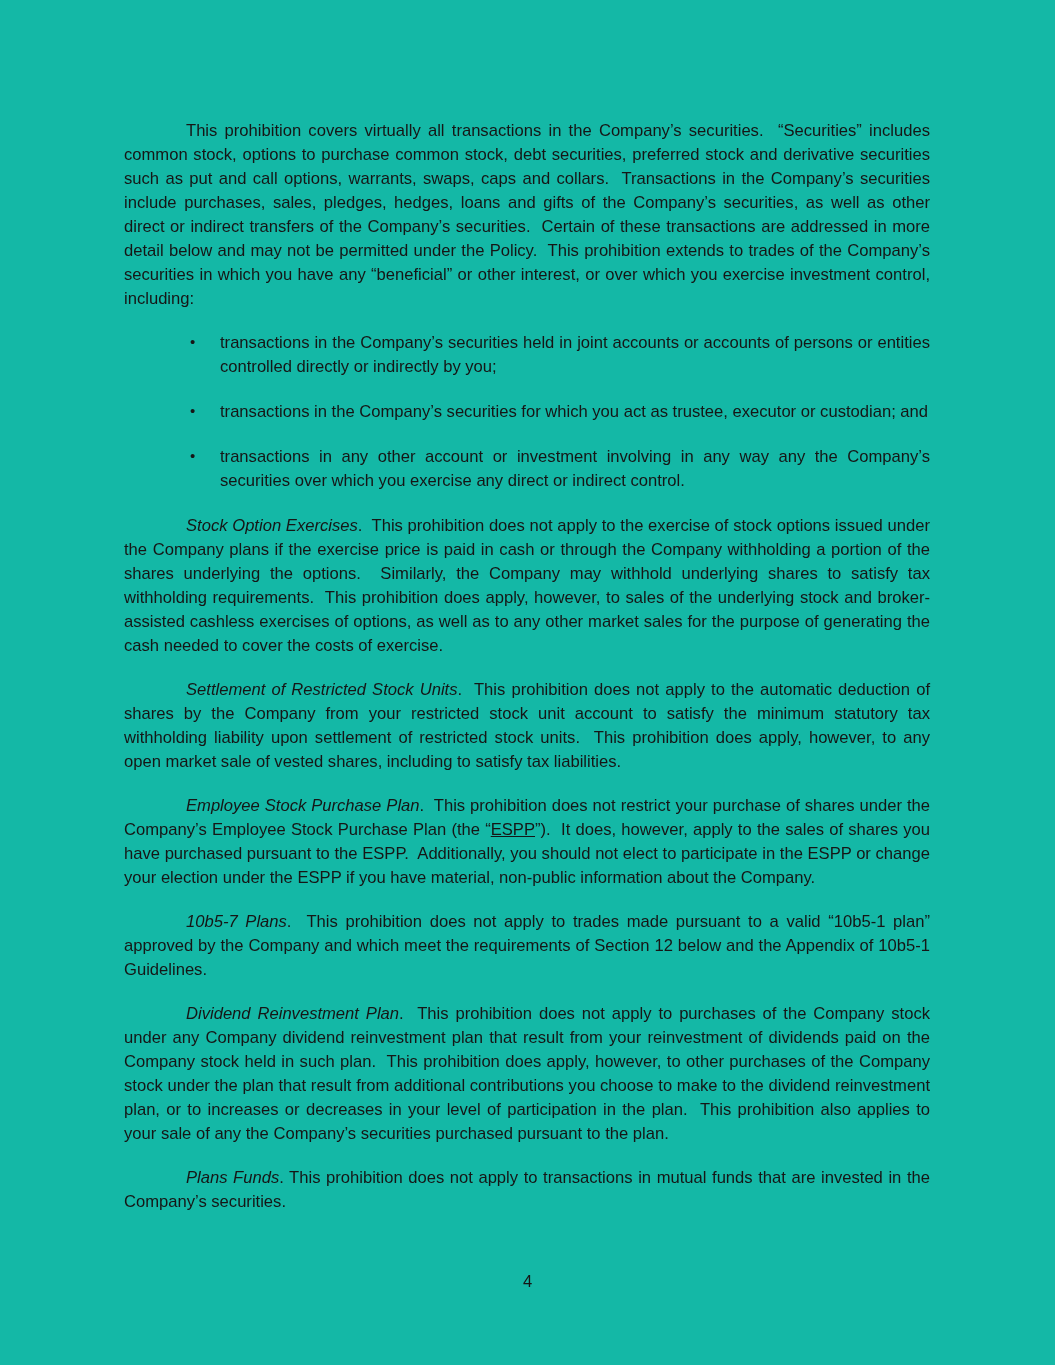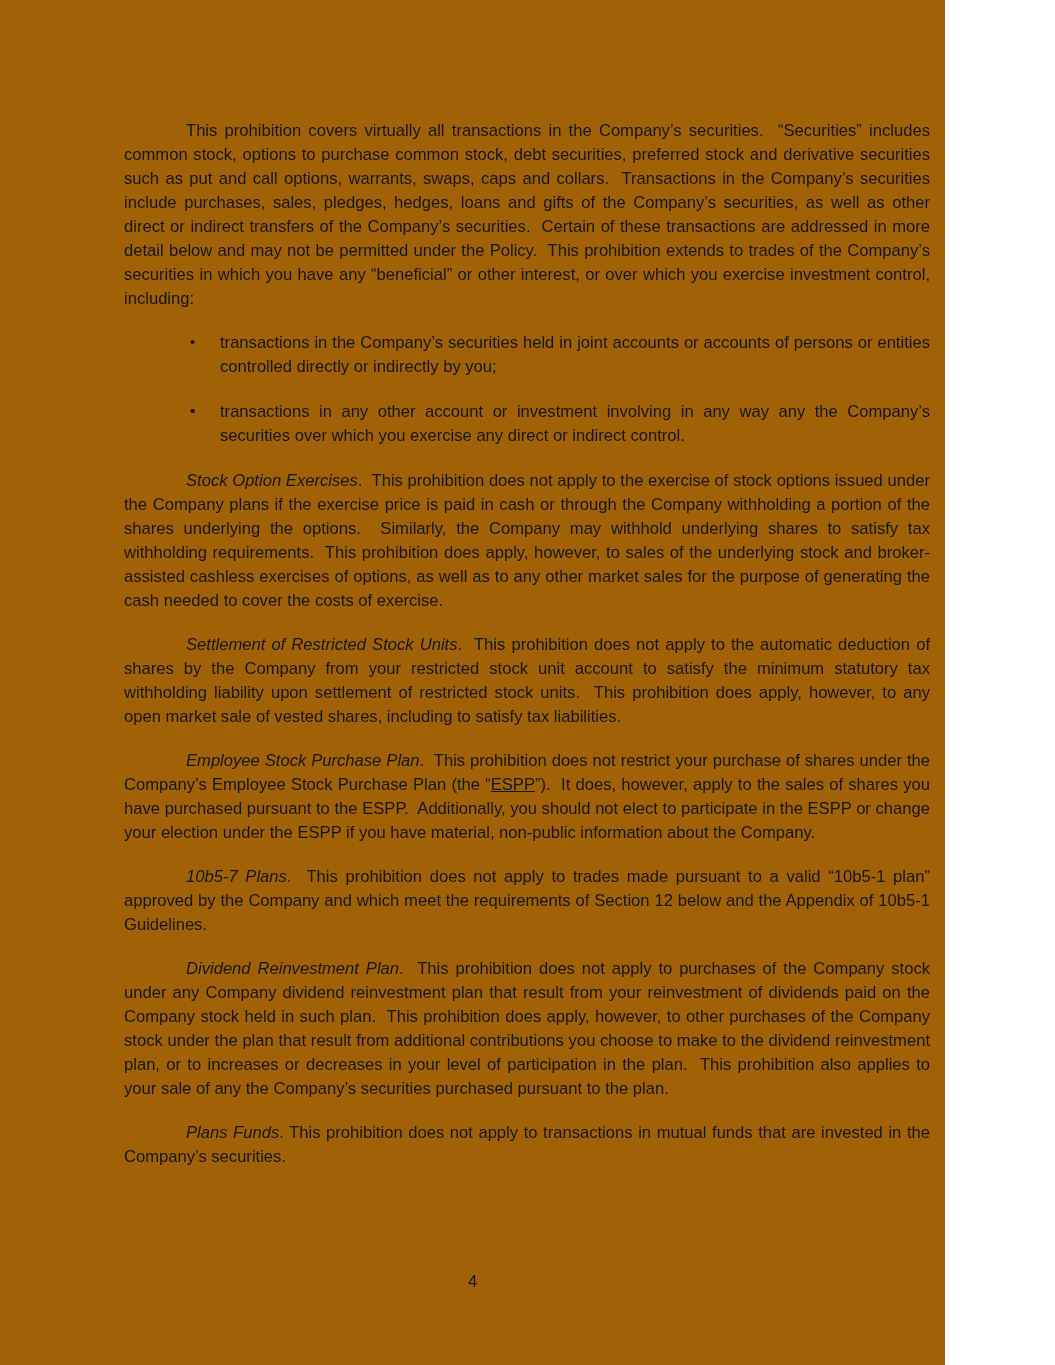--- a/index.html
+++ b/index.html
@@ -4,22 +4,22 @@
 <style>
   html, body { margin: 0; padding: 0; }
   body {
     width: 1055px; height: 1365px;
     background: #ffffff;
     font-family: "Liberation Sans", sans-serif;
     color: #161616;
   }
   .page {
     position: relative;
-    width: 945px; height: 1365px;
-    background: #a16207;
+    width: 1055px; height: 1365px;
+    background: #14b8a6;
     overflow: hidden;
   }
   .content {
     position: absolute;
     left: 124px; top: 119px;
     width: 806px;
     font-size: 16.6px;
     line-height: 24px;
     text-align: justify;
   }
@@ -56,21 +56,21 @@
 </head>
 <body>
 
 <div class="page">
   <div class="content">
 
     <p class="para"><span>This prohibition covers virtually all transactions in the Company’s securities.  “Securities” includes common stock, options to purchase common stock, debt securities, preferred stock and derivative securities such as put and call options, warrants, swaps, caps and collars.  Transactions in the Company’s securities include purchases, sales, pledges, hedges, loans and gifts of the Company’s securities, as well as other direct or indirect transfers of the Company’s securities.  Certain of these transactions are addressed in more detail below and may not be permitted under the Policy.  This prohibition extends to trades of the Company’s securities in which you have any “beneficial” or other interest, or over which you exercise investment control, including:</span></p>
 
     <ul class="bullet-list">
       <li class="bullet-item"><span class="bullet-marker">•</span><span>transactions in the Company’s securities held in joint accounts or accounts of persons or entities controlled directly or indirectly by you;</span></li>
-      <li class="bullet-item"><span class="bullet-marker">•</span></li>
+      <li class="bullet-item"><span class="bullet-marker">•</span><span>transactions in the Company’s securities for which you act as trustee, executor or custodian; and</span></li>
       <li class="bullet-item"><span class="bullet-marker">•</span><span>transactions in any other account or investment involving in any way any the Company’s securities over which you exercise any direct or indirect control.</span></li>
     </ul>
 
     <p class="para"><span class="lead">Stock Option Exercises</span><span>.  This prohibition does not apply to the exercise of stock options issued under the Company plans if the exercise price is paid in cash or through the Company withholding a portion of the shares underlying the options.  Similarly, the Company may withhold underlying shares to satisfy tax withholding requirements.  This prohibition does apply, however, to sales of the underlying stock and broker-assisted cashless exercises of options, as well as to any other market sales for the purpose of generating the cash needed to cover the costs of exercise.</span></p>
 
     <p class="para"><span class="lead">Settlement of Restricted Stock Units</span><span>.  This prohibition does not apply to the automatic deduction of shares by the Company from your restricted stock unit account to satisfy the minimum statutory tax withholding liability upon settlement of restricted stock units.  This prohibition does apply, however, to any open market sale of vested shares, including to satisfy tax liabilities.</span></p>
 
     <p class="para"><span class="lead">Employee Stock Purchase Plan</span><span>.  This prohibition does not restrict your purchase of shares under the Company’s Employee Stock Purchase Plan (the “</span><span class="u">ESPP</span><span>”).  It does, however, apply to the sales of shares you have purchased pursuant to the ESPP.  Additionally, you should not elect to participate in the ESPP or change your election under the ESPP if you have material, non-public information about the Company.</span></p>
 
     <p class="para"><span class="lead">10b5-7 Plans</span><span>.  This prohibition does not apply to trades made pursuant to a valid “10b5-1 plan” approved by the Company and which meet the requirements of Section 12 below and the Appendix of 10b5-1 Guidelines.</span></p>

